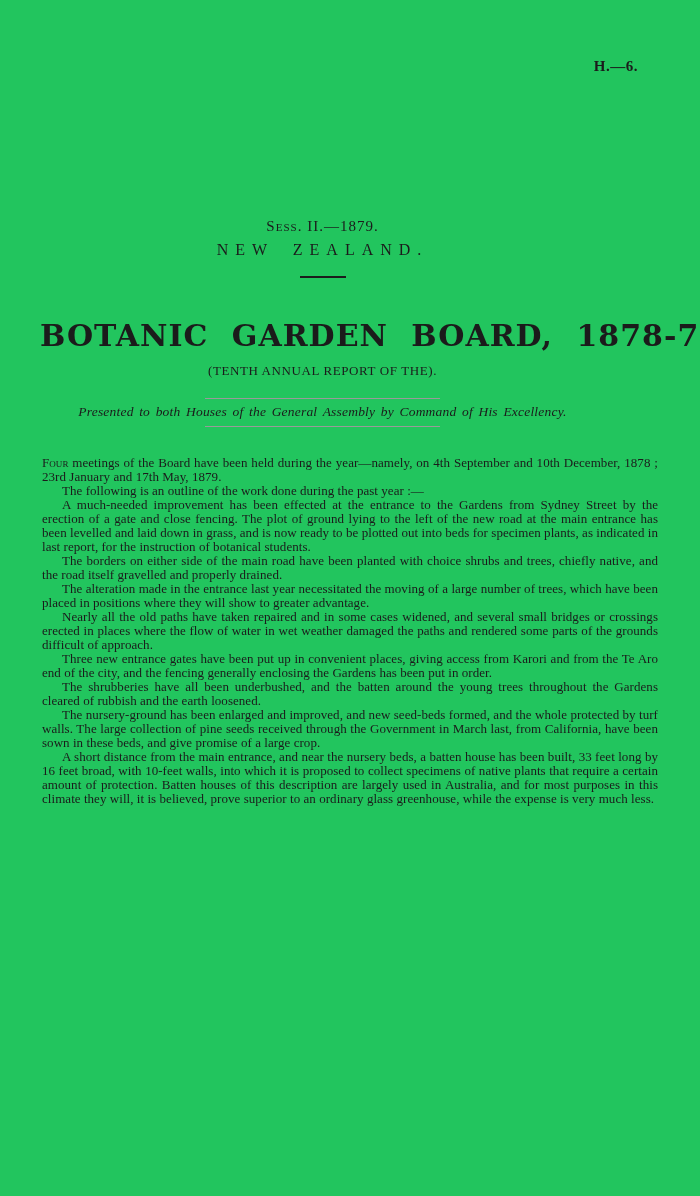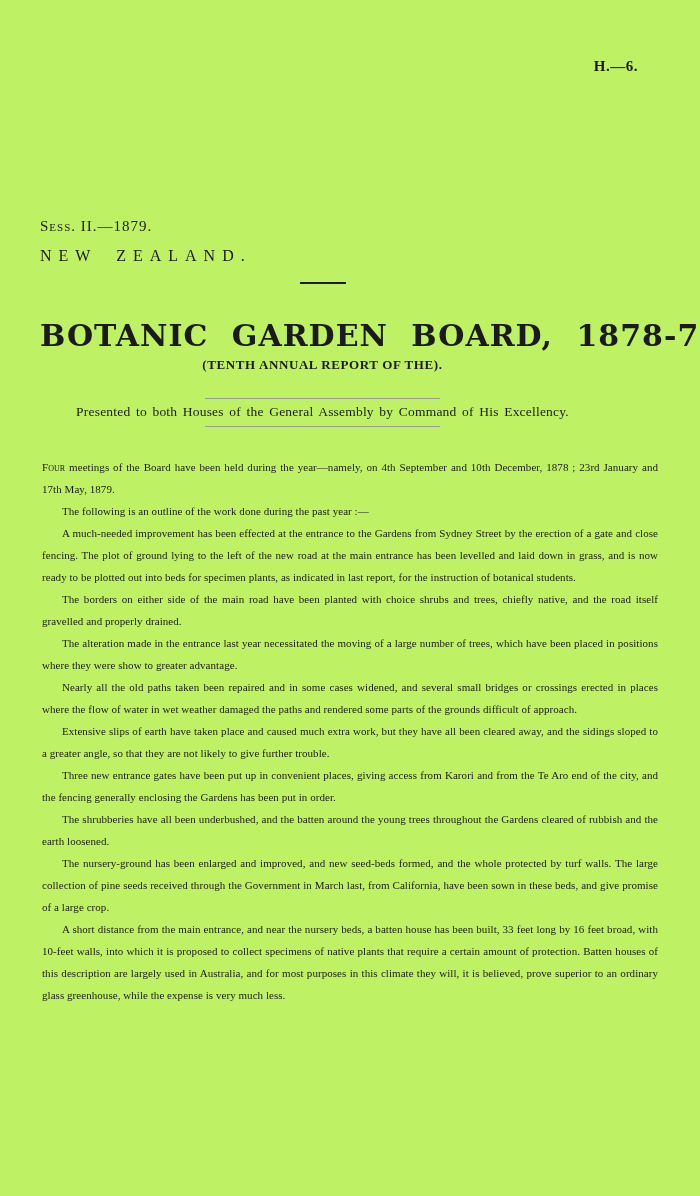--- a/index.html
+++ b/index.html
@@ -6,42 +6,42 @@
   body {
     width: 700px; height: 1196px;
     background: #ffffff;
     font-family: "Liberation Serif", serif;
     color: #1b1b1b;
     -webkit-font-smoothing: antialiased;
   }
   .page {
     position: relative;
     width: 700px; height: 1196px;
-    background: #bef264;
+    background: #22c55e;
     overflow: hidden;
   }
   .doc-ref {
     position: absolute;
     top: 58px; right: 62px;
     font-size: 15px;
     font-weight: bold;
     letter-spacing: 0.5px;
   }
   .head-block {
     position: absolute;
     top: 218px; left: 40px; width: 565px;
-    text-align: left;
+    text-align: center;
   }
   .session {
     font-size: 15px;
     font-variant: small-caps;
     letter-spacing: 1px;
   }
   .country {
-    margin-top: 12px;
+    margin-top: 6px;
     font-size: 16px;
     letter-spacing: 7px;
     word-spacing: 8px;
   }
   .rule-short {
     width: 46px; height: 0;
     border-top: 2px solid #1c1c1c;
     margin: 17px auto 0 auto;
   }
   .title-block {
@@ -53,46 +53,47 @@
     margin: 0;
     font-family: "DejaVu Serif", serif;
     font-size: 30px;
     font-weight: bold;
     letter-spacing: 1px;
     word-spacing: 12px;
     line-height: 36px;
     white-space: nowrap;
   }
   .subtitle {
-    margin-top: 3px;
+    margin-top: 9px;
     font-size: 13px;
-    font-weight: bold;
+    font-weight: normal;
     letter-spacing: 0.6px;
   }
   .presented-block {
     position: absolute;
     top: 398px; left: 40px; width: 565px;
     text-align: center;
   }
   .thin-rule {
     width: 235px; height: 0;
     border-top: 1px solid #9a9a9a;
     margin: 0 auto;
   }
   .presented {
     margin: 5px 0 6px 0;
     font-size: 13.5px;
+    font-style: italic;
     letter-spacing: 0.2px;
     word-spacing: 2px;
   }
   .body-text {
     position: absolute;
     top: 456px; left: 42px; width: 616px;
-    font-size: 11px;
-    line-height: 22px;
+    font-size: 13px;
+    line-height: 14px;
     text-align: justify;
     letter-spacing: 0.05px;
   }
   .body-text p { margin: 0; }
   .body-text p.ind { text-indent: 20px; }
   .sc { font-variant: small-caps; }
 </style>
 </head>
 <body>
 
@@ -115,22 +116,21 @@
     <div class="thin-rule"></div>
     <div class="presented">Presented to both Houses of the General Assembly by Command of His Excellency.</div>
     <div class="thin-rule"></div>
   </div>
 
   <div class="body-text">
     <p><span class="sc">Four</span> <span>meetings of the Board have been held during the year—namely, on 4th September and 10th December, 1878 ; 23rd January and 17th May, 1879.</span></p>
     <p class="ind">The following is an outline of the work done during the past year :—</p>
     <p class="ind">A much-needed improvement has been effected at the entrance to the Gardens from Sydney Street by the erection of a gate and close fencing. The plot of ground lying to the left of the new road at the main entrance has been levelled and laid down in grass, and is now ready to be plotted out into beds for specimen plants, as indicated in last report, for the instruction of botanical students.</p>
     <p class="ind">The borders on either side of the main road have been planted with choice shrubs and trees, chiefly native, and the road itself gravelled and properly drained.</p>
-    <p class="ind">The alteration made in the entrance last year necessitated the moving of a large number of trees, which have been placed in positions where they were show to greater advantage.</p>
-    <p class="ind">Nearly all the old paths taken been repaired and in some cases widened, and several small bridges or crossings erected in places where the flow of water in wet weather damaged the paths and rendered some parts of the grounds difficult of approach.</p>
-    <p class="ind">Extensive slips of earth have taken place and caused much extra work, but they have all been cleared away, and the sidings sloped to a greater angle, so that they are not likely to give further trouble.</p>
+    <p class="ind">The alteration made in the entrance last year necessitated the moving of a large number of trees, which have been placed in positions where they will show to greater advantage.</p>
+    <p class="ind">Nearly all the old paths have taken repaired and in some cases widened, and several small bridges or crossings erected in places where the flow of water in wet weather damaged the paths and rendered some parts of the grounds difficult of approach.</p>
     <p class="ind">Three new entrance gates have been put up in convenient places, giving access from Karori and from the Te Aro end of the city, and the fencing generally enclosing the Gardens has been put in order.</p>
     <p class="ind">The shrubberies have all been underbushed, and the batten around the young trees throughout the Gardens cleared of rubbish and the earth loosened.</p>
     <p class="ind">The nursery-ground has been enlarged and improved, and new seed-beds formed, and the whole protected by turf walls. The large collection of pine seeds received through the Government in March last, from California, have been sown in these beds, and give promise of a large crop.</p>
     <p class="ind">A short distance from the main entrance, and near the nursery beds, a batten house has been built, 33 feet long by 16 feet broad, with 10-feet walls, into which it is proposed to collect specimens of native plants that require a certain amount of protection. Batten houses of this description are largely used in Australia, and for most purposes in this climate they will, it is believed, prove superior to an ordinary glass greenhouse, while the expense is very much less.</p>
   </div>
 
 </div>
 
 </body></html>

